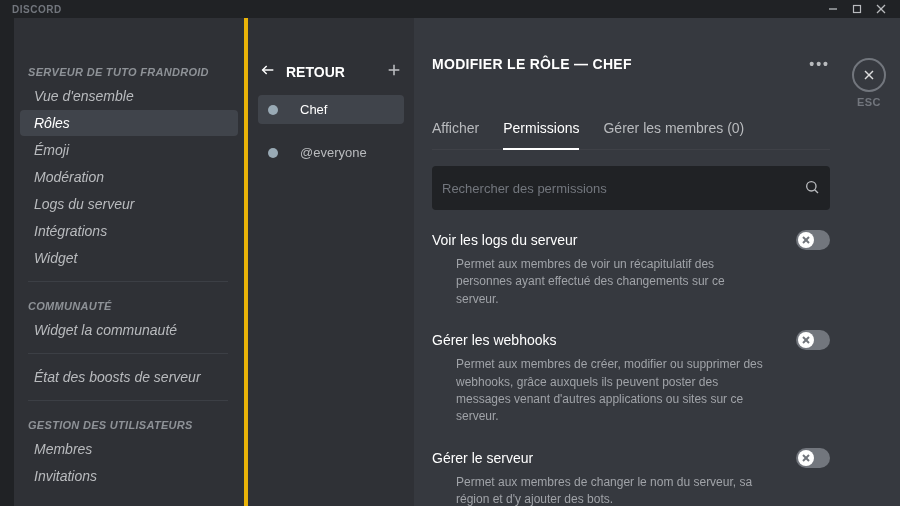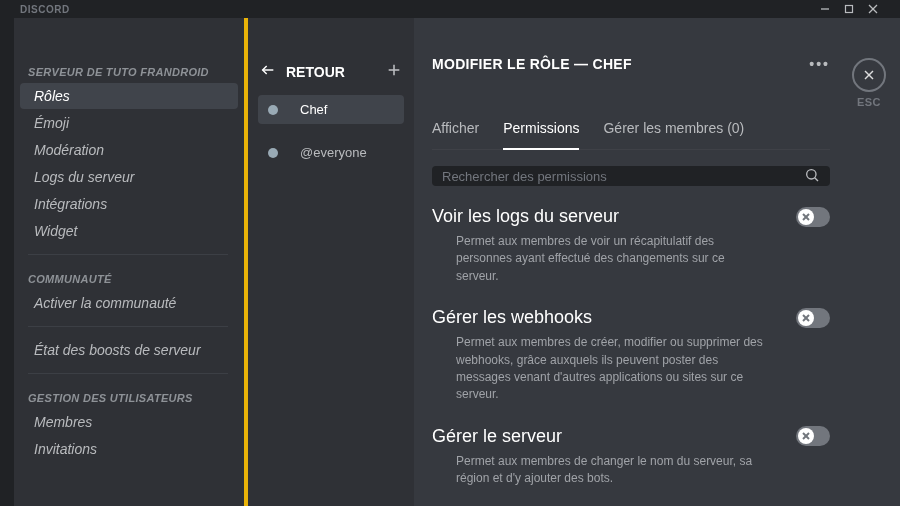--- a/index.html
+++ b/index.html
@@ -10,21 +10,21 @@
     width: 900px;
     height: 506px;
     overflow: hidden;
     font-size: 14px;
   }
   .titlebar {
     height: 18px;
     background: #202225;
     display: flex;
     align-items: center;
-    padding: 0 20px;
+    padding: 0 12px;
     color: #72767d;
     font-size: 10px;
     font-weight: 700;
     letter-spacing: 0.5px;
   }
   .titlebar-text { flex: 1; }
   .win-controls { display: flex; gap: 10px; color:#b9bbbe; }
   .win-btn { width:14px; height:14px; display:flex; align-items:center; justify-content:center; cursor:pointer; }
   .app {
     display: flex;
@@ -90,35 +90,35 @@
   .main-header {
     display:flex; align-items:center; justify-content:space-between;
     margin-bottom: 18px;
   }
   .main-title { font-weight:700; color:#fff; font-size:14px; letter-spacing:0.3px;}
   .more-btn { color:#b9bbbe; cursor:pointer; letter-spacing:2px; font-weight:700;}
   .tabs { display:flex; gap:24px; border-bottom:1px solid #3f4147; margin-bottom:16px;margin-top:48px;}
   .tab { padding-bottom:12px; color:#b9bbbe; cursor:pointer; font-size:14px; }
   .tab.active { color:#fff; border-bottom:2px solid #fff; margin-bottom:-1px; font-weight:500;}
   .searchbox {
-    background:#202225; border-radius:4px; height:20px;
+    background:#202225; border-radius:4px; height:44px;
     display:flex; align-items:center; padding:0 10px; margin-bottom:20px;
   }
   .searchbox input {
     flex:1; background:transparent; border:none; outline:none;
     color:#dcddde; font-size:13px;
   }
   .searchbox input::placeholder { color:#72767d; }
   .search-icon { color:#b9bbbe; }
 
   .perm {
     margin-bottom: 22px;
   }
   .perm-head { display:flex; align-items:center; justify-content:space-between; margin-bottom:6px;}
-  .perm-title { color:#fff; font-size:18px; font-weight:500;}
+  .perm-title { color:#fff; font-size:14px; font-weight:500;}
   .perm-desc { color:#a0a3a8; font-size:12px; line-height:1.45; max-width: 310px; margin-left: 24px;}
   .perm-cat {
     font-size:11px; font-weight:700; color:#8e9297; letter-spacing:0.4px;
     margin: 0 0 12px 0;
   }
 
   
   .toggle {
     width:34px; height:20px; border-radius:10px; position:relative;
     background:#72767d; cursor:pointer; flex-shrink:0;
@@ -163,30 +163,31 @@
         </svg>
     </div>
   </div>
 </div>
 
 <div class="app">
   <div class="edge"></div>
 
   <div class="sidebar">
     <div class="sb-section-title">SERVEUR DE TUTO FRANDROID</div>
+    <div class="sb-item">Vue d'ensemble</div>
     <div class="sb-item active">Rôles</div>
     <div class="sb-item">Émoji</div>
     <div class="sb-item">Modération</div>
     <div class="sb-item">Logs du serveur</div>
     <div class="sb-item">Intégrations</div>
     <div class="sb-item">Widget</div>
     <div class="sb-sep"></div>
 
     <div class="sb-section-title">COMMUNAUTÉ</div>
-    <div class="sb-item">Activer la communauté</div>
+    <div class="sb-item">Widget la communauté</div>
     <div class="sb-sep"></div>
     <div class="sb-item">État des boosts de serveur</div>
     <div class="sb-sep"></div>
 
     <div class="sb-section-title">GESTION DES UTILISATEURS</div>
     <div class="sb-item">Membres</div>
     <div class="sb-item">Invitations</div>
 
   </div>
 

